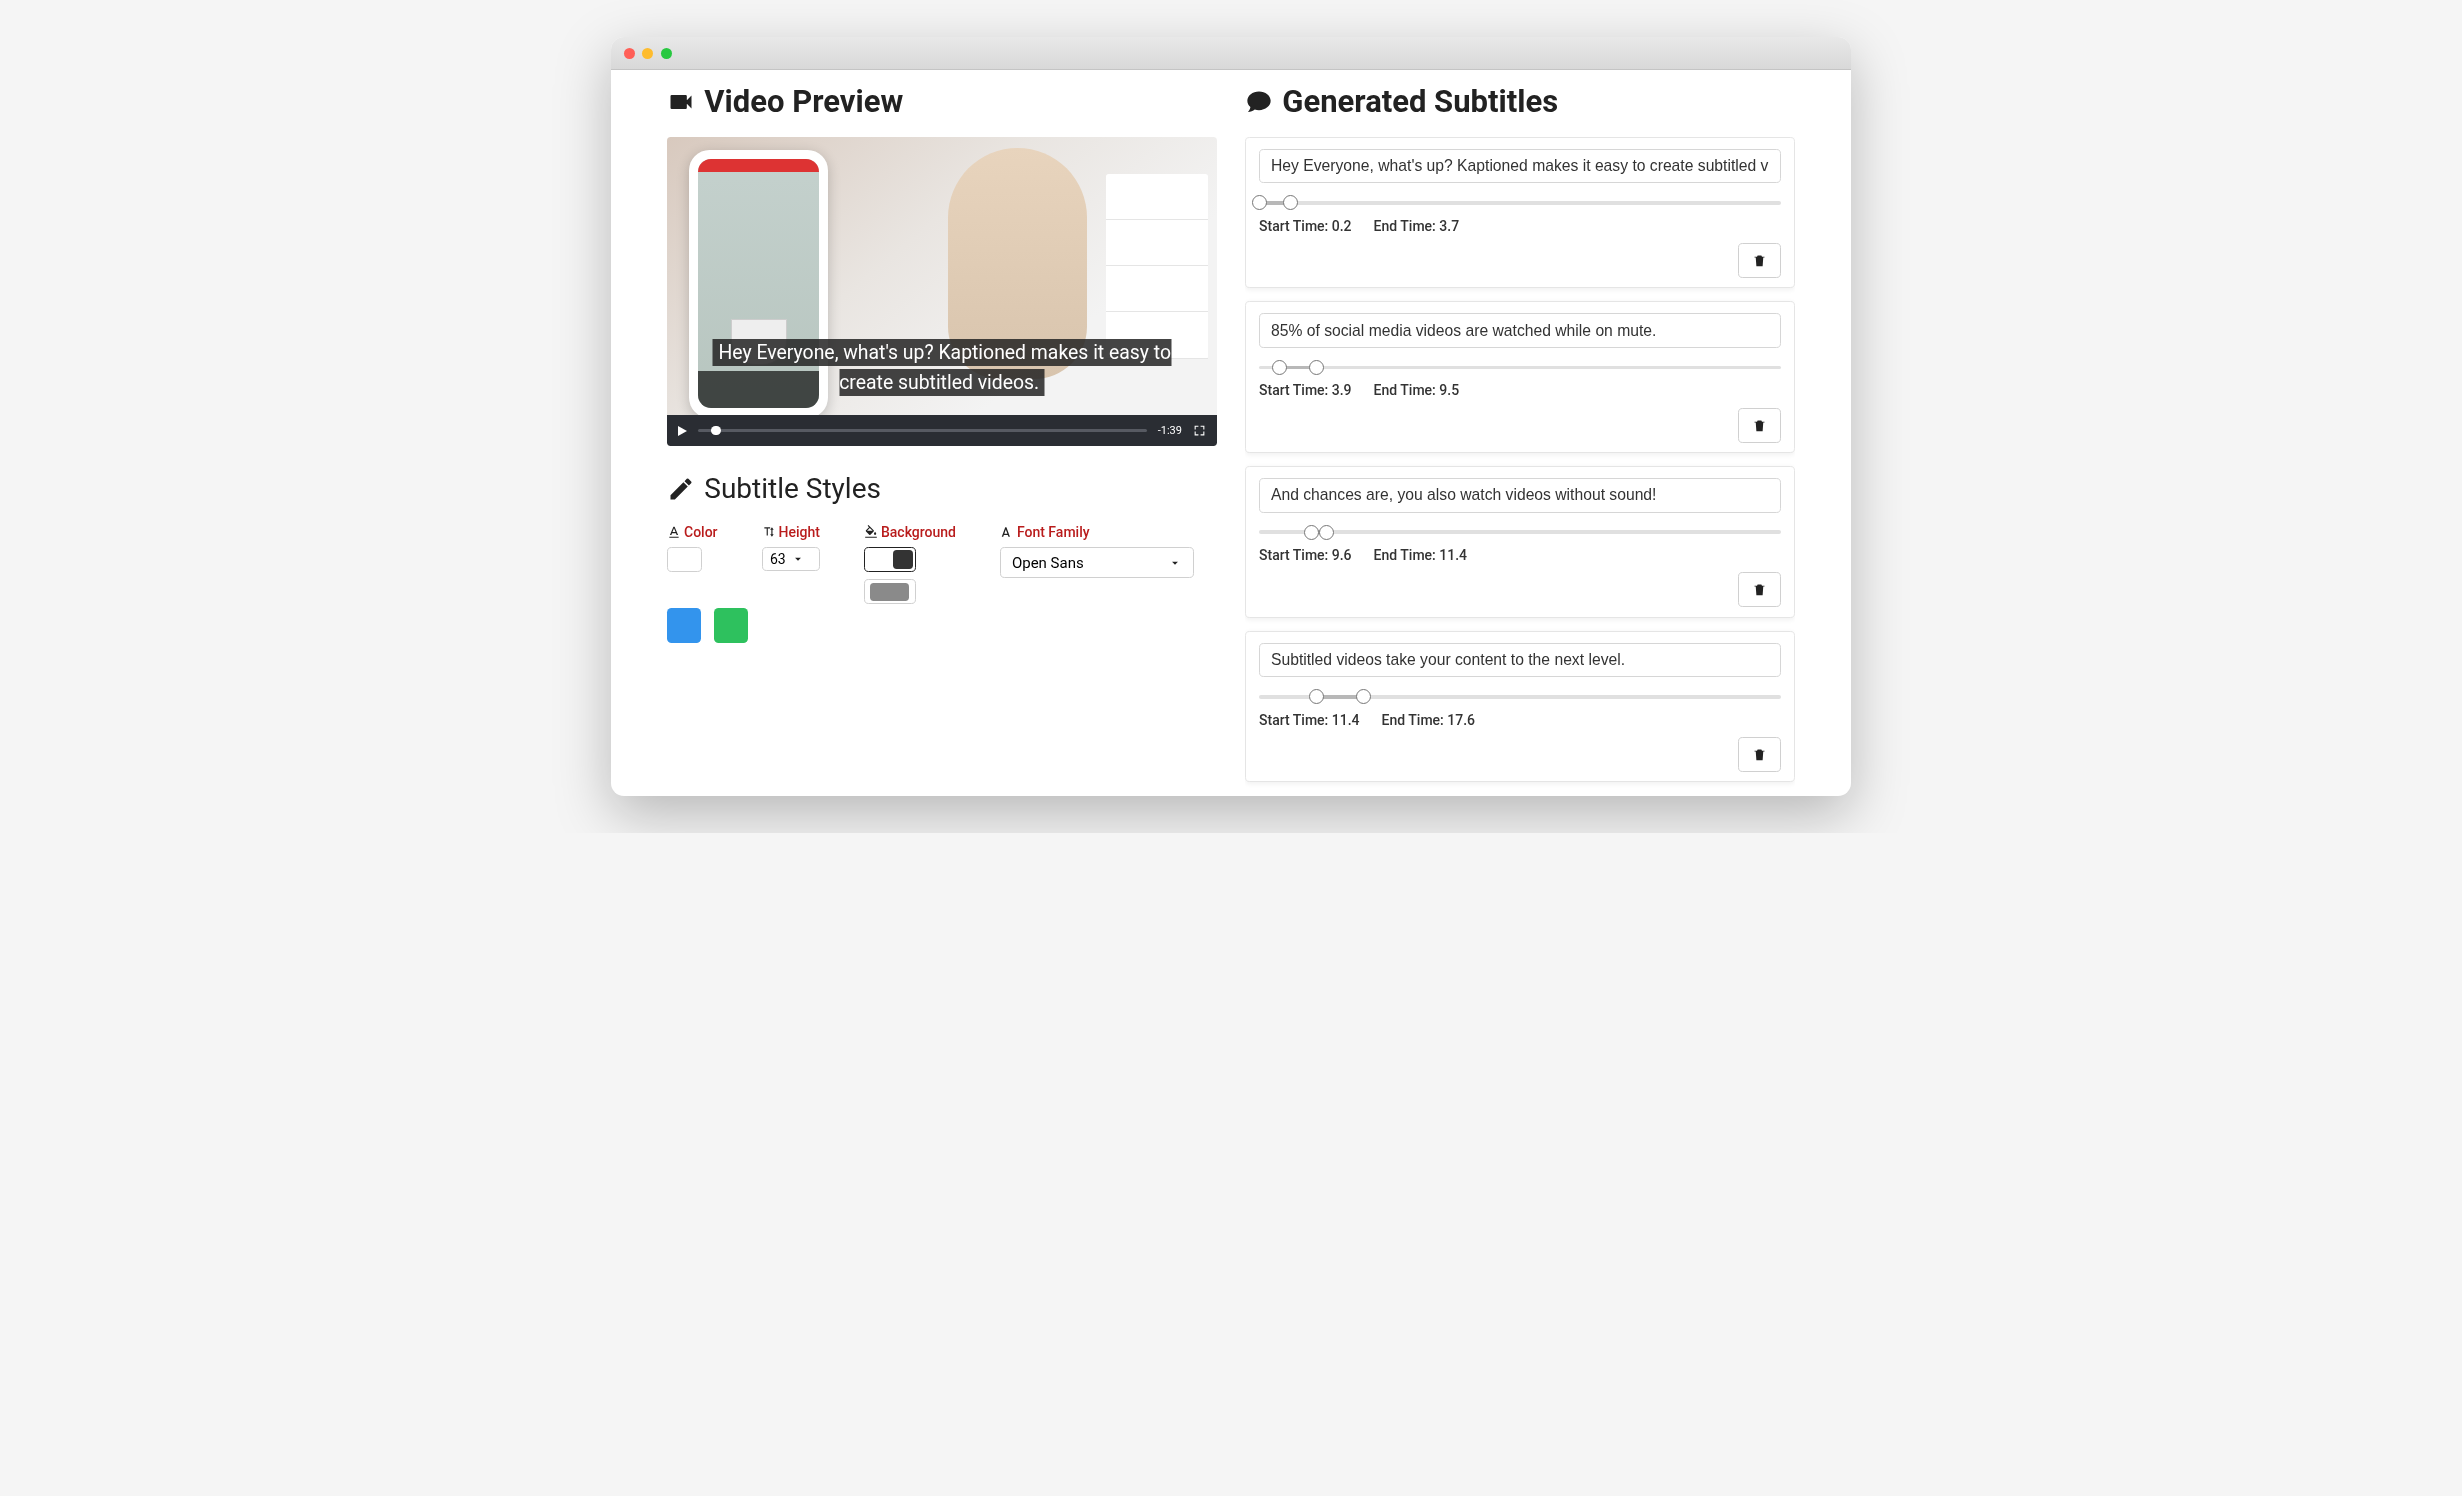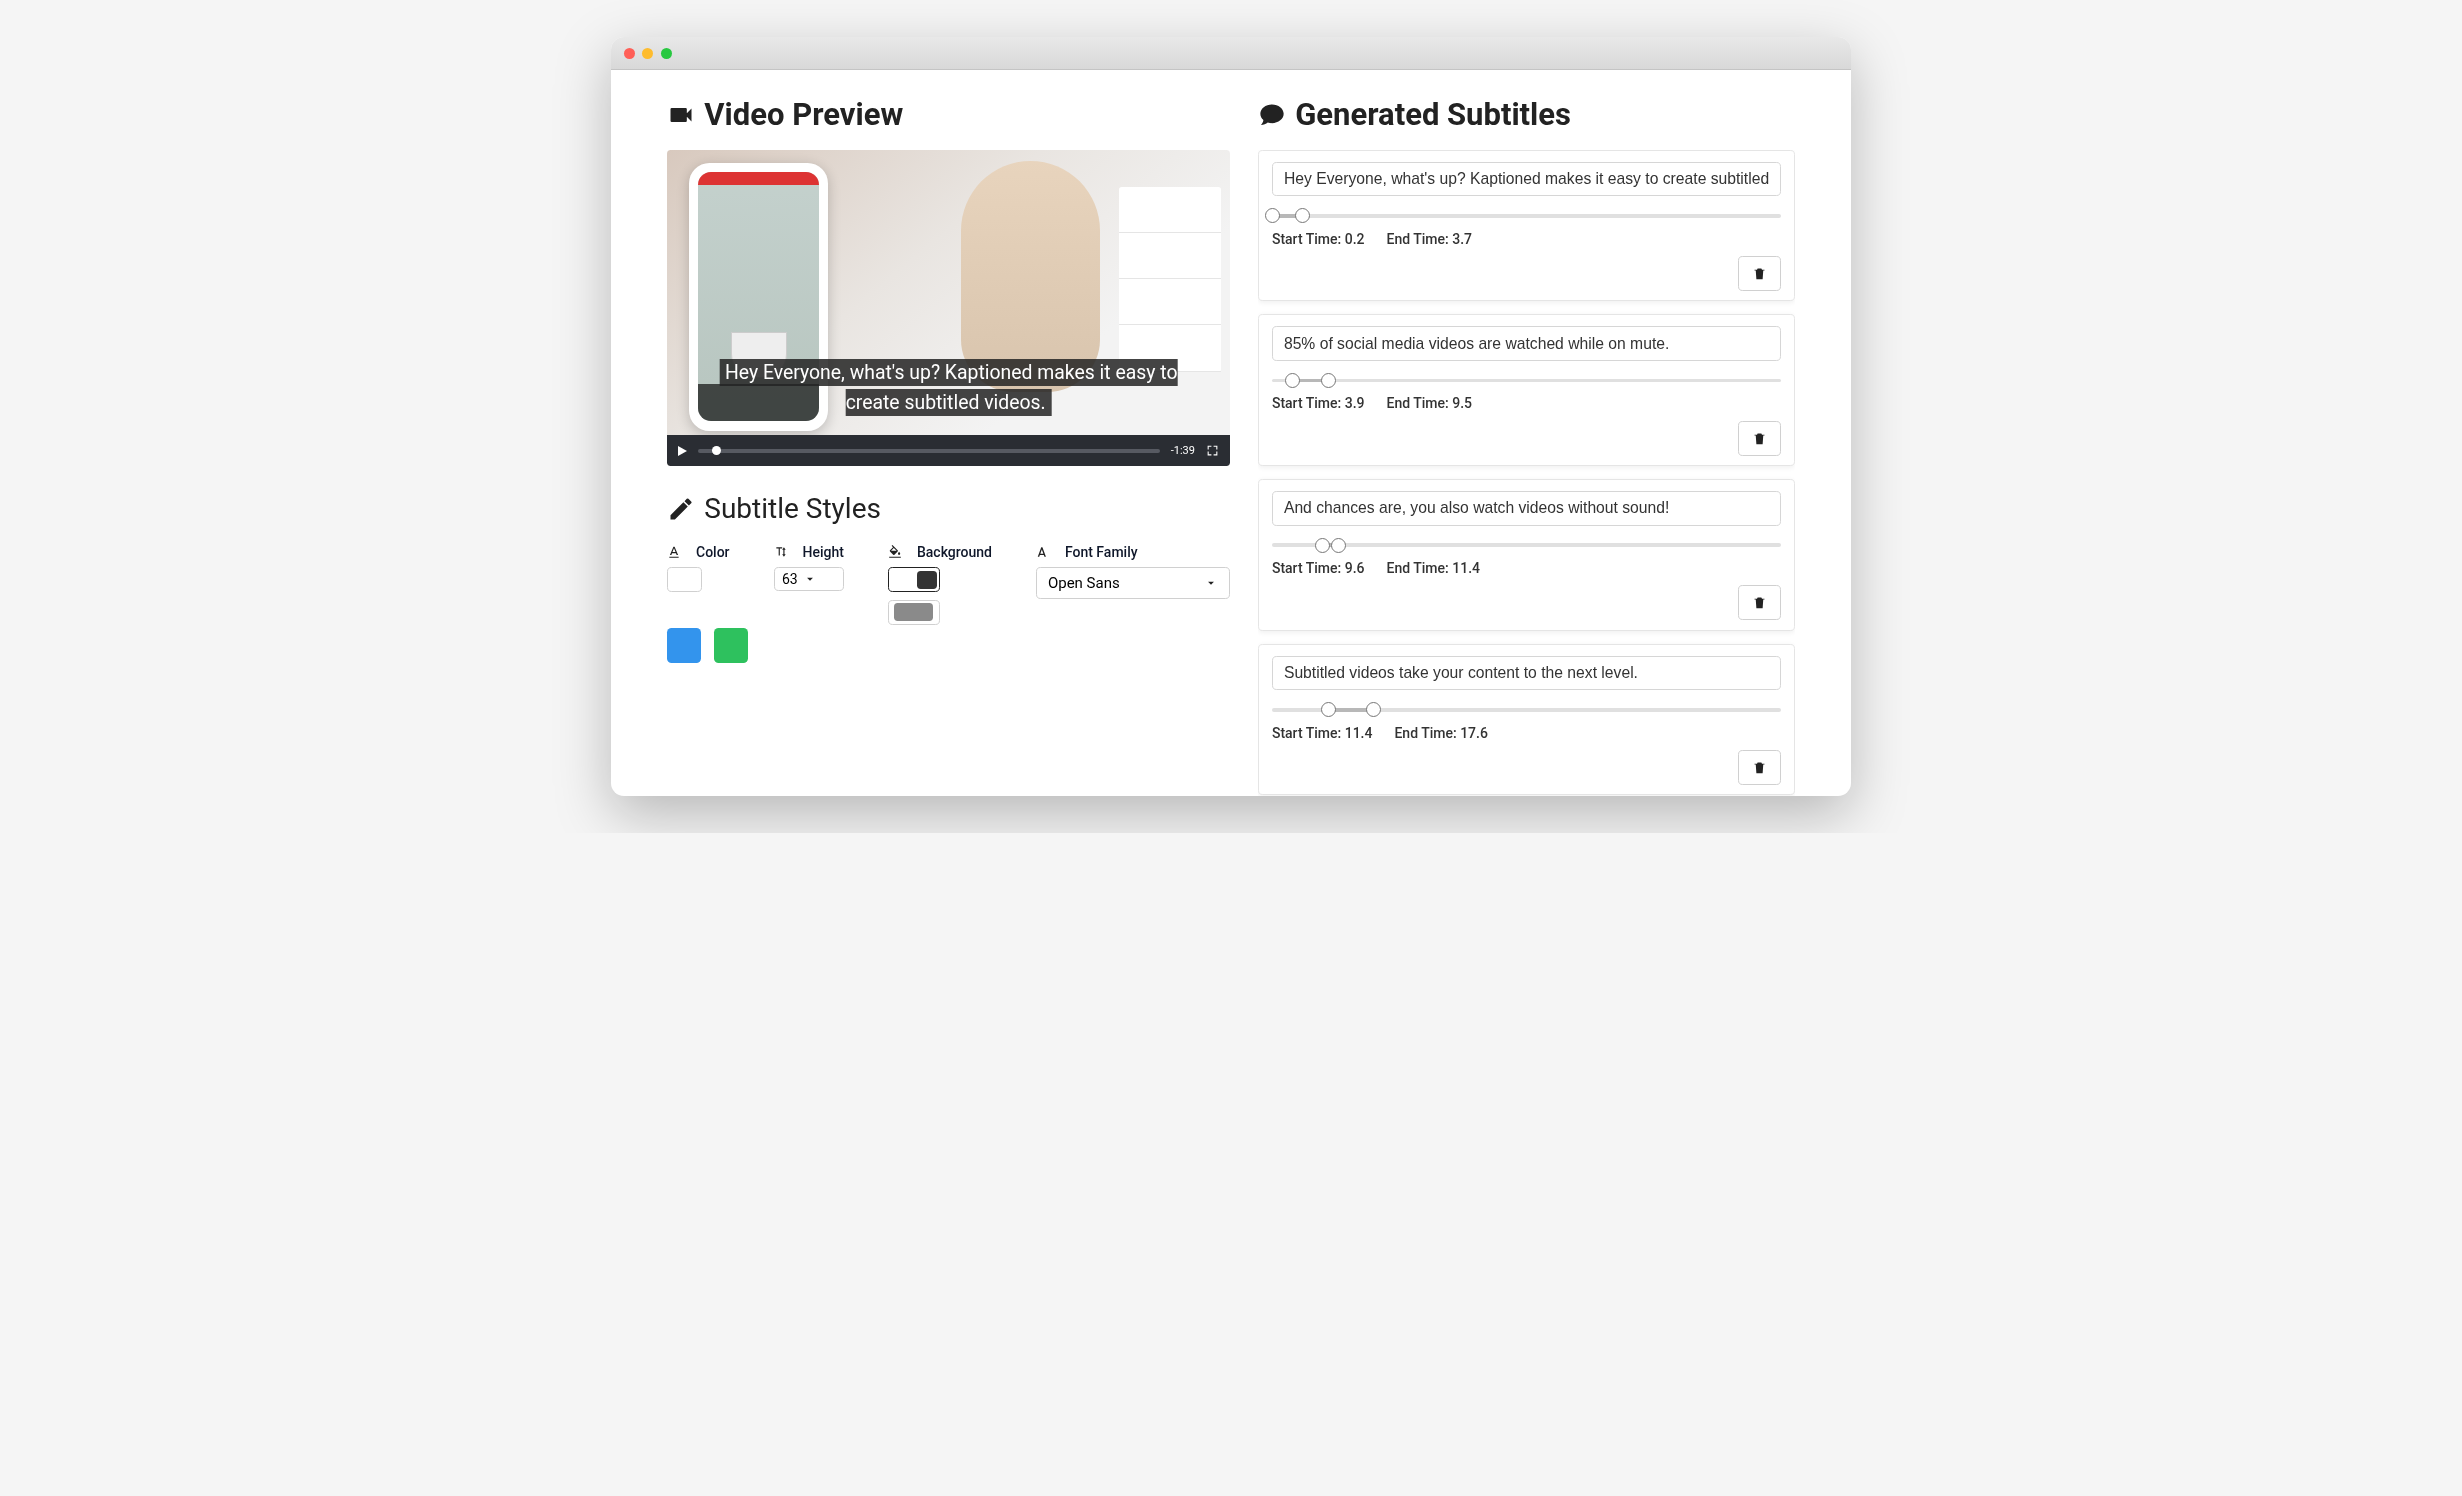--- a/index.html
+++ b/index.html
@@ -28,21 +28,21 @@
   padding: 0 13px;
   gap: 7.4px;
 }
 .tl-dot { width: 11px; height: 11px; border-radius: 50%; }
 .tl-red { background: #ff5f57; }
 .tl-yellow { background: #febc2e; }
 .tl-green { background: #28c840; }
 .content {
   flex: 1;
   display: flex;
-  padding: 26px 56px 0 56px;
+  padding: 13px 56px 0 56px;
   gap: 28px;
   overflow: hidden;
 }
 .col-left { flex: 1; display:flex; flex-direction:column; }
 .col-right { flex: 1; display:flex; flex-direction:column; overflow:hidden;}
 h1 {
   font-size: 31px;
   font-weight: 700;
   color: #222;
   display: flex;
@@ -156,21 +156,21 @@
 }
 .shelf div{flex:1;border-bottom:1.9px solid #e5e5e5;}
 
 .styles-row {
   display:flex;
   gap:44px;
   margin-top: 5.6px;
   align-items:flex-start;
 }
 .style-group { display:flex;flex-direction:column;gap:7.4px;}
-.style-label { font-size:14px; color:#0f172a; display:flex;align-items:center;gap:15px;font-weight:500;}
+.style-label { font-size:14px; color:#b91c1c; display:flex;align-items:center;gap:3px;font-weight:500;}
 .color-swatch {
   width:35px;height:25px;border:0.9px solid #d0d0d0;border-radius:4.6px;background:#fff;cursor:pointer;
 }
 .height-select {
   border:0.9px solid #d0d0d0;border-radius:4.6px;padding:2.8px 7.4px;font-size:14px;background:#fff;cursor:pointer;
   display:flex;align-items:center;gap:5.6px;
 }
 .bg-box {
   width:52px;height:25px;border:0.9px solid #222;border-radius:4.6px;display:flex;align-items:center;justify-content:flex-end;padding:1.9px;cursor:pointer;
 }

